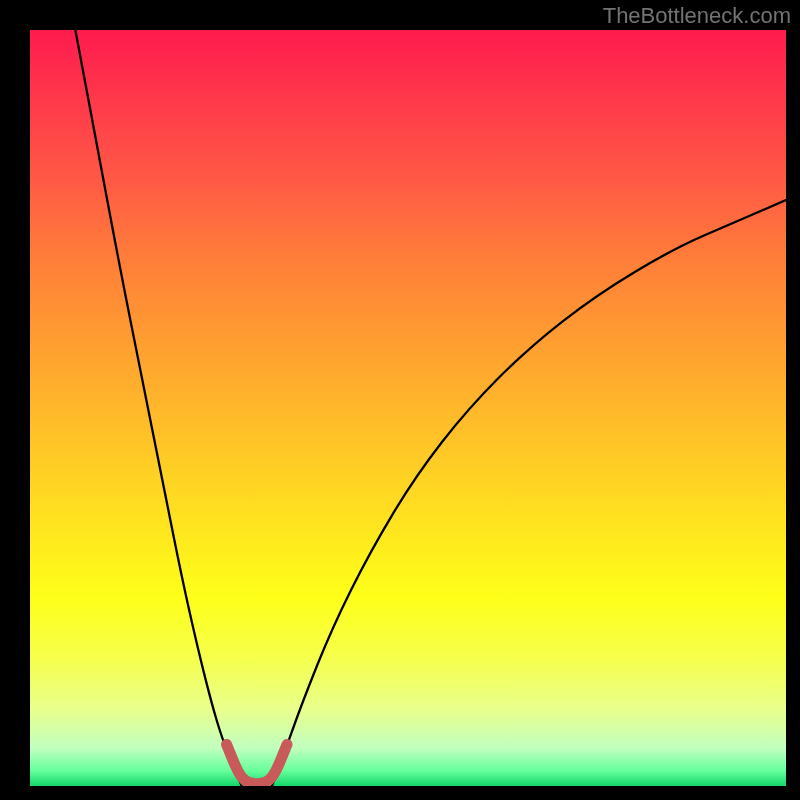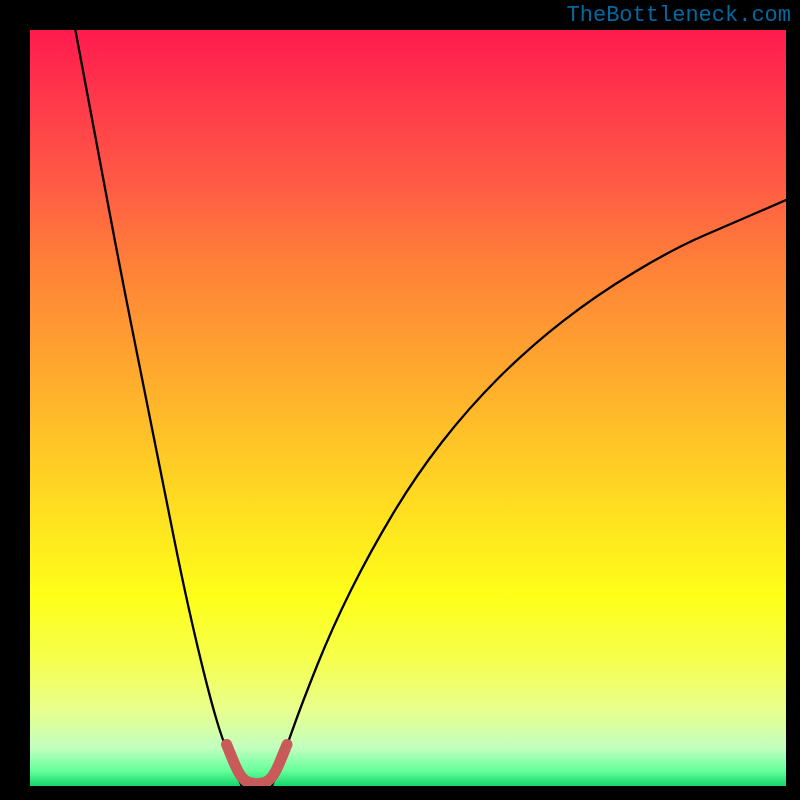--- a/index.html
+++ b/index.html
@@ -40,23 +40,23 @@
     );
   }
   svg.curves {
     position: absolute;
     inset: 0;
     width: 100%;
     height: 100%;
   }
   .watermark {
     position: absolute;
-    font-family: Liberation Mono, monospace;
+    font-family: Liberation Sans, sans-serif;
     font-weight: 400;
-    color: #0369a1;
+    color: #737373;
     white-space: nowrap;
   }
 </style>
 </head>
 <body>
 
 <div class="stage">
 
   <div class="plot-area" id="plot" style="left: 30px; top: 30px; width: 756px; height: 756px;">
     <div class="gradient-fill"></div>

